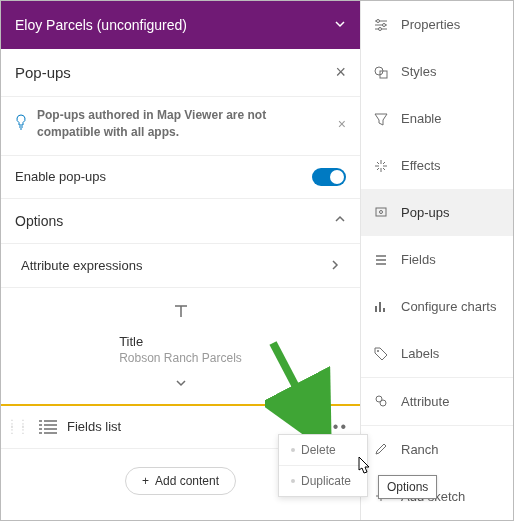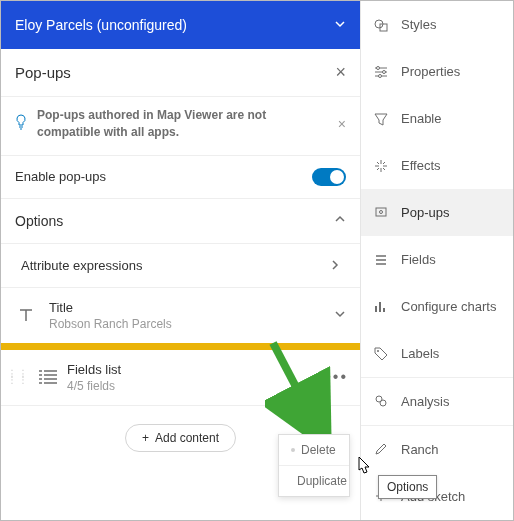--- a/index.html
+++ b/index.html
@@ -19,21 +19,21 @@
     overflow: hidden;
   }
   .main {
     flex: 1;
     display: flex;
     flex-direction: column;
     border-right: 1px solid #e5e5e5;
     min-width: 0;
   }
   .header {
-    background: #1d4ed8;
+    background: #701a75;
     color: #fff;
     height: 48px;
     display: flex;
     align-items: center;
     padding: 0 14px;
     font-size: 14px;
   }
   .header-title { flex: 1; }
   .panel-title-row {
     display: flex;
@@ -85,22 +85,23 @@
     align-items: center;
     padding: 14px 20px;
     border-bottom: 1px solid #eee;
     cursor: pointer;
   }
   .sub-item .si-label { flex: 1; font-size: 13px; color: #323232; }
   .title-card {
     display: flex;
     align-items: center;
     padding: 12px 14px;
-    border-bottom: 7px solid #eab308;
+    border-bottom: 2px solid #eab308;
     gap: 12px;
+    flex-direction: column;
   }
   .title-icon {
     width: 22px; height: 22px; display: flex; align-items: center; justify-content: center;
     color: #6e6e6e;
   }
   .title-block { flex: 1; }
   .title-main { font-size: 13px; color: #323232; }
   .title-sub { font-size: 12px; color: #9a9a9a; margin-top: 2px; }
   .fields-card {
     display: flex;
@@ -147,21 +148,21 @@
     font-size: 13px;
   }
   .side-item.active { background: #f1f1f1; color:#323232; }
   .side-sep { height: 1px; background: #eee; }
   .side-icon { width: 16px; display:flex; justify-content:center; color:#6e6e6e; }
   .chevron { color:#6e6e6e; }
   
   .ctx {
     position: absolute;
     left: 277px; top: 433px;
-    width: 72px;
+    width: 90px;
     background: #fff;
     border: 1px solid #ddd;
     box-shadow: 0 2px 6px rgba(0,0,0,.12);
     z-index: 10;
   }
   .ctx-item {
     padding: 8px 12px;
     font-size: 12px;
     color: #6e6e6e;
     display: flex;
@@ -272,58 +273,57 @@
 
     <div class="fields-card">
       <span class="drag-handle">⋮⋮<br>⋮⋮</span>
       <span class="fields-icon">
         <svg width="20" height="16" viewBox="0 0 20 16">
           <path d="M1 2h3M1 6h3M1 10h3M1 14h3 M6 2h13M6 6h13M6 10h13M6 14h13" stroke="#6e6e6e" stroke-width="1.5"></path>
         </svg>
       </span>
       <div class="title-block">
         <div class="title-main">Fields list</div>
-        <div class="title-sub">4/5 fields</div>
       </div>
       <span class="more-dots">•••</span>
     </div>
 
     <div class="add-row">
       <div class="add-btn">
         <span>+</span>
         <span>Add content</span>
       </div>
     </div>
 
   </div>
 
   <div class="side">
     <div class="side-item">
       <span class="side-icon">
         <svg width="14" height="14" viewBox="0 0 14 14">
-            <circle cx="5" cy="6" r="4" fill="none" stroke="#6e6e6e"></circle>
-            <rect x="6" y="6" width="7" height="7" fill="none" stroke="#6e6e6e"></rect>
-          </svg>
-      </span>
-      <span>Styles</span>
-    </div>
-    <div class="side-item">
-      <span class="side-icon">
-        <svg width="14" height="14" viewBox="0 0 14 14">
             <path d="M1 3h12M1 7h12M1 11h12" stroke="#6e6e6e"></path>
             <circle cx="4" cy="3" r="1.5" fill="#fff" stroke="#6e6e6e"></circle>
             <circle cx="10" cy="7" r="1.5" fill="#fff" stroke="#6e6e6e"></circle>
             <circle cx="6" cy="11" r="1.5" fill="#fff" stroke="#6e6e6e"></circle>
           </svg>
       </span>
       <span>Properties</span>
     </div>
     <div class="side-item">
       <span class="side-icon">
         <svg width="14" height="14" viewBox="0 0 14 14">
+            <circle cx="5" cy="6" r="4" fill="none" stroke="#6e6e6e"></circle>
+            <rect x="6" y="6" width="7" height="7" fill="none" stroke="#6e6e6e"></rect>
+          </svg>
+      </span>
+      <span>Styles</span>
+    </div>
+    <div class="side-item">
+      <span class="side-icon">
+        <svg width="14" height="14" viewBox="0 0 14 14">
             <path d="M1 2h12L9 8v5l-4-2V8z" fill="none" stroke="#6e6e6e"></path>
           </svg>
       </span>
       <span>Enable</span>
     </div>
     <div class="side-item">
       <span class="side-icon">
         <svg width="14" height="14" viewBox="0 0 14 14">
             <path d="M7 1v4M7 9v4M1 7h4M9 7h4M3 3l2 2M9 9l2 2M11 3l-2 2M5 9l-2 2" stroke="#6e6e6e"></path>
           </svg>
@@ -365,21 +365,21 @@
       <span>Labels</span>
     </div>
     <div class="side-sep"></div>
     <div class="side-item">
       <span class="side-icon">
         <svg width="14" height="14" viewBox="0 0 14 14">
             <circle cx="5" cy="5" r="3" fill="none" stroke="#6e6e6e"></circle>
             <circle cx="9" cy="9" r="3" fill="none" stroke="#6e6e6e"></circle>
           </svg>
       </span>
-      <span>Analysis</span>
+      <span>Attribute</span>
     </div>
     <div class="side-sep"></div>
     <div class="side-item">
       <span class="side-icon">
         <svg width="14" height="14" viewBox="0 0 14 14">
             <path d="M2 12l1-3 7-7 2 2-7 7z" fill="none" stroke="#6e6e6e"></path>
           </svg>
       </span>
       <span>Ranch</span>
     </div>

